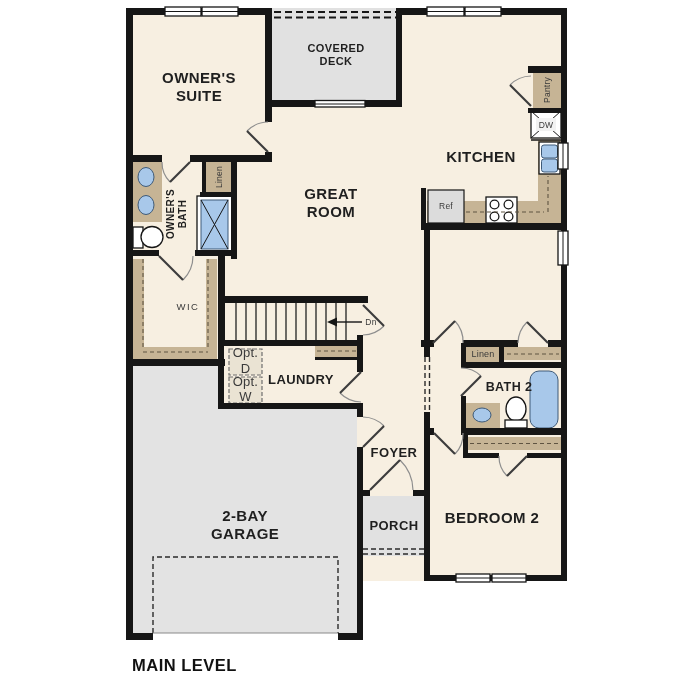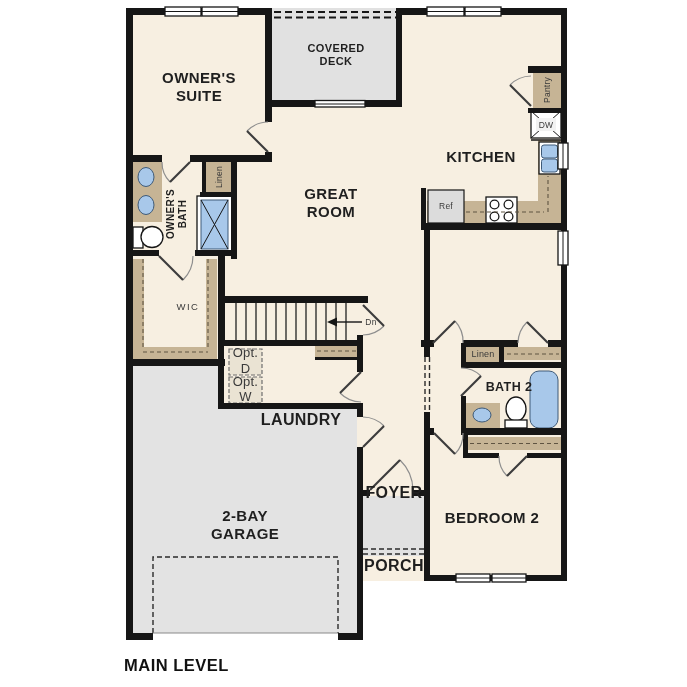--- a/index.html
+++ b/index.html
@@ -21,21 +21,21 @@
   .arc{stroke:#8e8e8e;stroke-width:1.2;fill:none;}
   .dash{stroke:#161616;stroke-width:2;fill:none;stroke-dasharray:7 4;}
   .dashsm{stroke:#2b2b2b;stroke-width:1.4;fill:none;stroke-dasharray:5 3;}
   .dashtan{stroke:#5f5442;stroke-width:1.1;fill:none;stroke-dasharray:4 3;}
   .tread{stroke:#222222;stroke-width:1.3;}
   .optbox{fill:#eae3d3;stroke:#6e6e6e;stroke-width:1.2;stroke-dasharray:4 2;}
   .solidln{stroke:#8a8a8a;stroke-width:1.2;}
   
   .lbl{position:absolute;transform:translate(-50%,-50%);text-align:center;
        color:var(--ink);font-weight:bold;line-height:1.22;letter-spacing:.4px;white-space:normal;}
-  .s15{font-size:15px;} .s13{font-size:12.5px;} .s12{font-size:16px;margin-top:40px;} .s11{font-size:11px;}
+  .s15{font-size:15px;} .s13{font-size:12.5px;} .s12{font-size:13px;} .s11{font-size:11px;}
   .small{font-weight:normal;color:var(--muted);letter-spacing:.2px;}
   .s95{font-size:9.5px;} .s9{font-size:9px;} .s85{font-size:8.5px;} .s8{font-size:13px;}
   .rot{transform:translate(-50%,-50%) rotate(-90deg);}
   .wicl{letter-spacing:1.5px;}
   .title{position:absolute;transform:none;text-align:left;font-weight:bold;
          font-size:16.5px;color:#111;letter-spacing:.5px;}
 </style>
 </head>
 <body>
 
@@ -284,15 +284,15 @@
   <div class="lbl s12" style="left:301px;top:380px;width:100px">LAUNDRY</div>
   <div class="lbl small s8" style="left:245.5px;top:361px;width:30px">Opt. D</div>
   <div class="lbl small s8" style="left:245.5px;top:389.5px;width:30px">Opt. W</div>
   <div class="lbl small s85" style="left:371px;top:322px">Dn</div>
   <div class="lbl small s85" style="left:446px;top:206px">Ref</div>
   <div class="lbl small s85" style="left:546px;top:125px">DW</div>
   <div class="lbl small s9" style="left:483px;top:354px">Linen</div>
   <div class="lbl s12" style="left:394px;top:453px;width:80px">FOYER</div>
   <div class="lbl s12" style="left:394px;top:526px;width:80px">PORCH</div>
   <div class="lbl s15" style="left:245px;top:525px;width:100px">2-BAY GARAGE</div>
-  <div class="lbl title" style="left:124px;top:655px">MAIN LEVEL</div>
+  <div class="lbl title" style="left:132px;top:655px">MAIN LEVEL</div>
 
 </div>
 
 </body></html>

